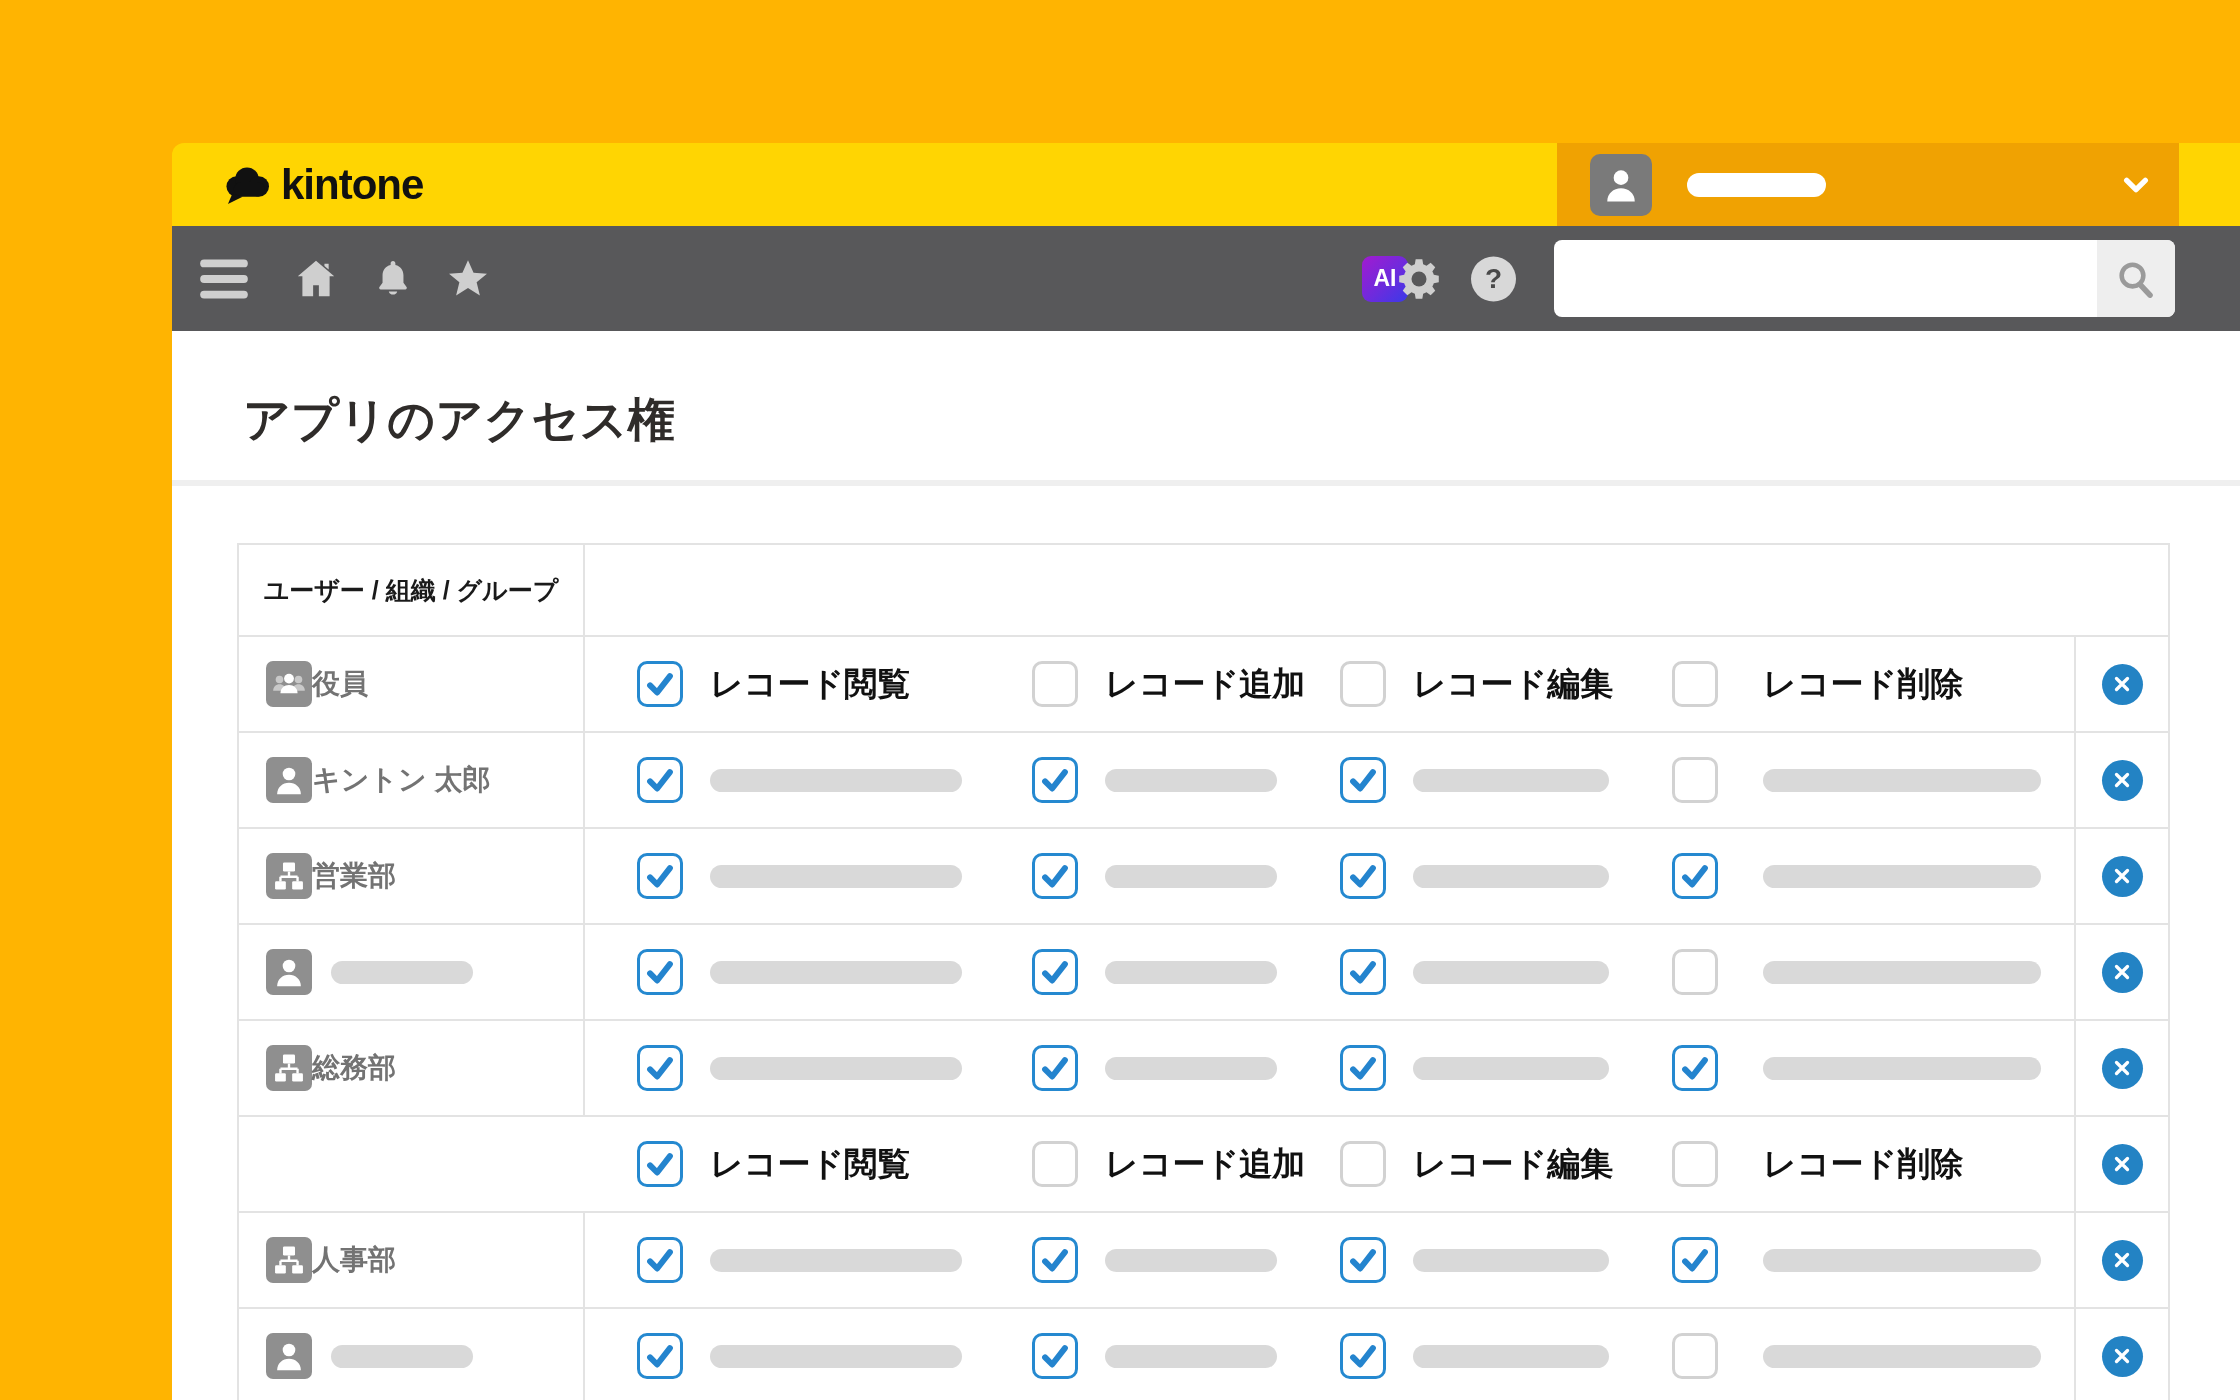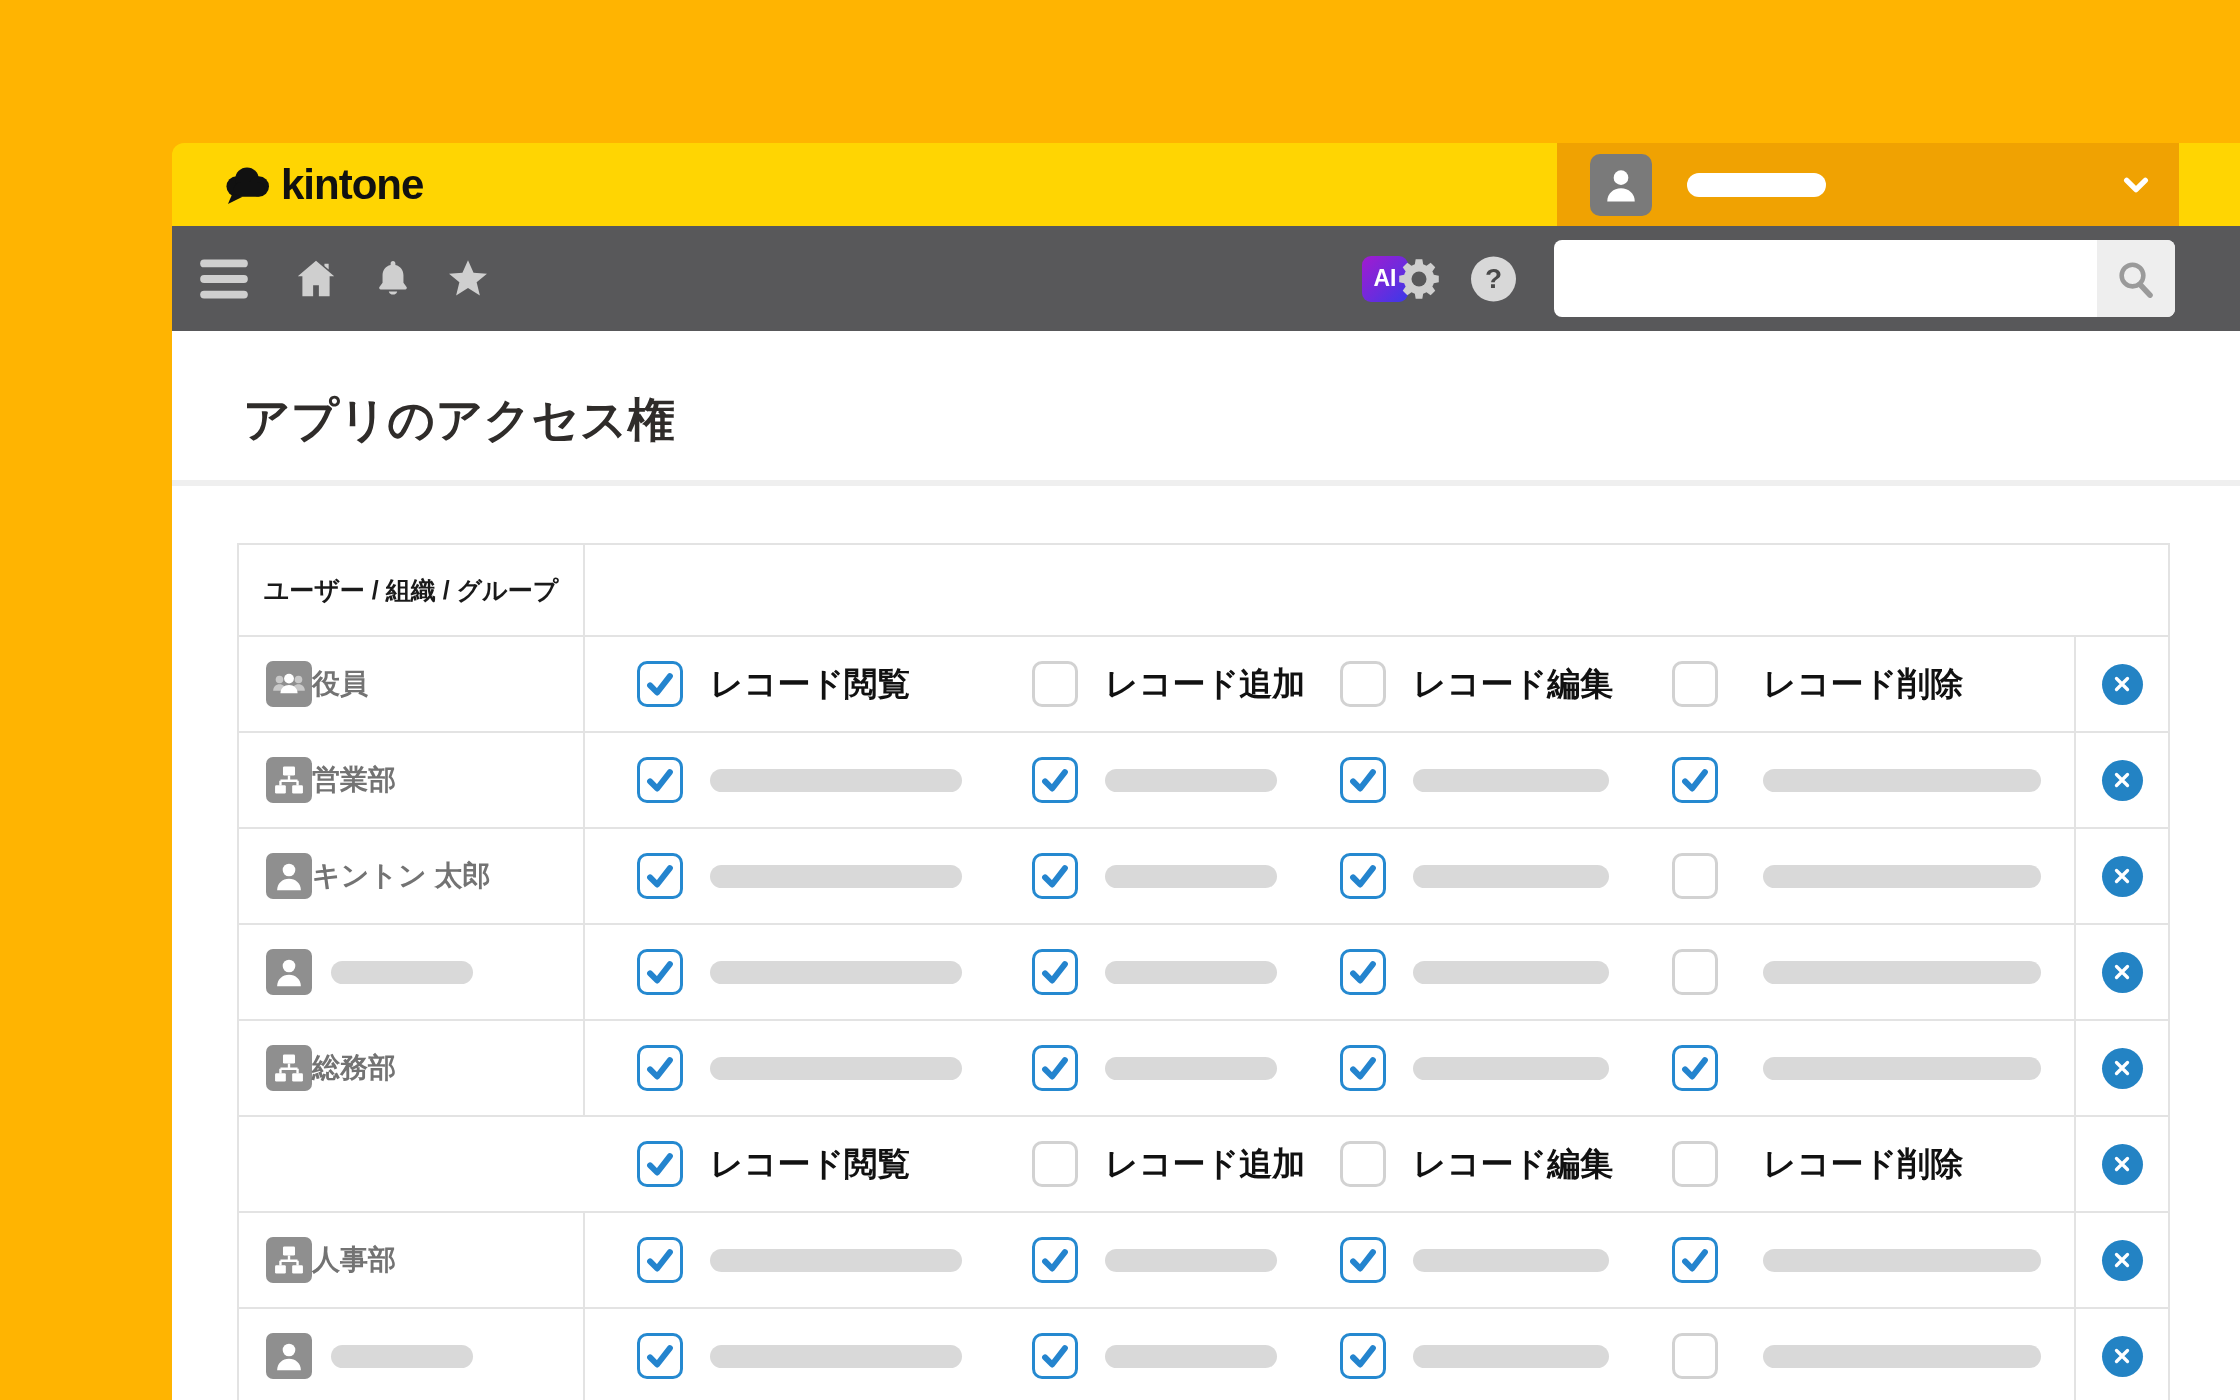--- a/index.html
+++ b/index.html
@@ -216,20 +216,74 @@
     <div class="cell cell-del">
       <button class="del-btn">
         <svg viewBox="0 0 24 24">
           <path d="M6 6 L18 18 M18 6 L6 18" stroke="#fff" stroke-width="3.6" stroke-linecap="round"></path>
         </svg>
       </button>
     </div>
   </div>
           <div class="t-row">
     <div class="cell cell-entity">
+      <span class="entity-icon" style="display: flex;">
+        <svg viewBox="0 0 24 24">
+                  <circle cx="12" cy="8.2" r="4" fill="#fff"></circle>
+                  <path d="M4.5 21c0-4.3 3.4-7.2 7.5-7.2s7.5 2.9 7.5 7.2z" fill="#fff"></path>
+                </svg>
+      </span>
+
+      <span class="entity-name">キントン 太郎</span>
+
+    </div>
+    <div class="cell cell-ops">
+      <div class="op">
+        <span class="checkbox checked">
+                  <svg viewBox="0 0 24 24">
+                    <polyline points="5,13 10,18 19,6.5" fill="none" stroke="var(--check-stroke)" stroke-width="4.2" stroke-linecap="round" stroke-linejoin="round"></polyline>
+                  </svg>
+                </span>
+
+        <span class="op-bar"></span>
+      </div>
+      <div class="op">
+        <span class="checkbox checked">
+                  <svg viewBox="0 0 24 24">
+                    <polyline points="5,13 10,18 19,6.5" fill="none" stroke="var(--check-stroke)" stroke-width="4.2" stroke-linecap="round" stroke-linejoin="round"></polyline>
+                  </svg>
+                </span>
+
+        <span class="op-bar"></span>
+      </div>
+      <div class="op">
+        <span class="checkbox checked">
+                  <svg viewBox="0 0 24 24">
+                    <polyline points="5,13 10,18 19,6.5" fill="none" stroke="var(--check-stroke)" stroke-width="4.2" stroke-linecap="round" stroke-linejoin="round"></polyline>
+                  </svg>
+                </span>
+
+        <span class="op-bar"></span>
+      </div>
+      <div class="op">
+        <span class="checkbox"></span>
+
+        <span class="op-bar"></span>
+      </div>
+    </div>
+    <div class="cell cell-del">
+      <button class="del-btn">
+        <svg viewBox="0 0 24 24">
+          <path d="M6 6 L18 18 M18 6 L6 18" stroke="#fff" stroke-width="3.6" stroke-linecap="round"></path>
+        </svg>
+      </button>
+    </div>
+  </div>
+          <div class="t-row">
+    <div class="cell cell-entity">
 
       <span class="entity-icon" style="display: flex;">
         <svg viewBox="0 0 24 24">
           <rect x="8.2" y="3.5" width="7.6" height="5.6" rx="0.8" fill="#fff"></rect>
           <path d="M12 9.1v3.4M6.6 12.5h10.8M6.6 12.5v3M17.4 12.5v3" stroke="#fff" stroke-width="1.5" fill="none"></path>
           <rect x="3.2" y="15.3" width="6.8" height="5.2" rx="0.8" fill="#fff"></rect>
           <rect x="14" y="15.3" width="6.8" height="5.2" rx="0.8" fill="#fff"></rect>
         </svg>
       </span>
 
@@ -284,74 +338,20 @@
   </div>
           <div class="t-row">
     <div class="cell cell-entity">
       <span class="entity-icon" style="display: flex;">
         <svg viewBox="0 0 24 24">
                   <circle cx="12" cy="8.2" r="4" fill="#fff"></circle>
                   <path d="M4.5 21c0-4.3 3.4-7.2 7.5-7.2s7.5 2.9 7.5 7.2z" fill="#fff"></path>
                 </svg>
       </span>
 
-      <span class="entity-name">キントン 太郎</span>
-
-    </div>
-    <div class="cell cell-ops">
-      <div class="op">
-        <span class="checkbox checked">
-                  <svg viewBox="0 0 24 24">
-                    <polyline points="5,13 10,18 19,6.5" fill="none" stroke="var(--check-stroke)" stroke-width="4.2" stroke-linecap="round" stroke-linejoin="round"></polyline>
-                  </svg>
-                </span>
-
-        <span class="op-bar"></span>
-      </div>
-      <div class="op">
-        <span class="checkbox checked">
-                  <svg viewBox="0 0 24 24">
-                    <polyline points="5,13 10,18 19,6.5" fill="none" stroke="var(--check-stroke)" stroke-width="4.2" stroke-linecap="round" stroke-linejoin="round"></polyline>
-                  </svg>
-                </span>
-
-        <span class="op-bar"></span>
-      </div>
-      <div class="op">
-        <span class="checkbox checked">
-                  <svg viewBox="0 0 24 24">
-                    <polyline points="5,13 10,18 19,6.5" fill="none" stroke="var(--check-stroke)" stroke-width="4.2" stroke-linecap="round" stroke-linejoin="round"></polyline>
-                  </svg>
-                </span>
-
-        <span class="op-bar"></span>
-      </div>
-      <div class="op">
-        <span class="checkbox"></span>
-
-        <span class="op-bar"></span>
-      </div>
-    </div>
-    <div class="cell cell-del">
-      <button class="del-btn">
-        <svg viewBox="0 0 24 24">
-          <path d="M6 6 L18 18 M18 6 L6 18" stroke="#fff" stroke-width="3.6" stroke-linecap="round"></path>
-        </svg>
-      </button>
-    </div>
-  </div>
-          <div class="t-row">
-    <div class="cell cell-entity">
-      <span class="entity-icon" style="display: flex;">
-        <svg viewBox="0 0 24 24">
-                  <circle cx="12" cy="8.2" r="4" fill="#fff"></circle>
-                  <path d="M4.5 21c0-4.3 3.4-7.2 7.5-7.2s7.5 2.9 7.5 7.2z" fill="#fff"></path>
-                </svg>
-      </span>
-
       <span class="name-bar" style="display: inline-block;"></span>
     </div>
     <div class="cell cell-ops">
       <div class="op">
         <span class="checkbox checked">
                   <svg viewBox="0 0 24 24">
                     <polyline points="5,13 10,18 19,6.5" fill="none" stroke="var(--check-stroke)" stroke-width="4.2" stroke-linecap="round" stroke-linejoin="round"></polyline>
                   </svg>
                 </span>
 

